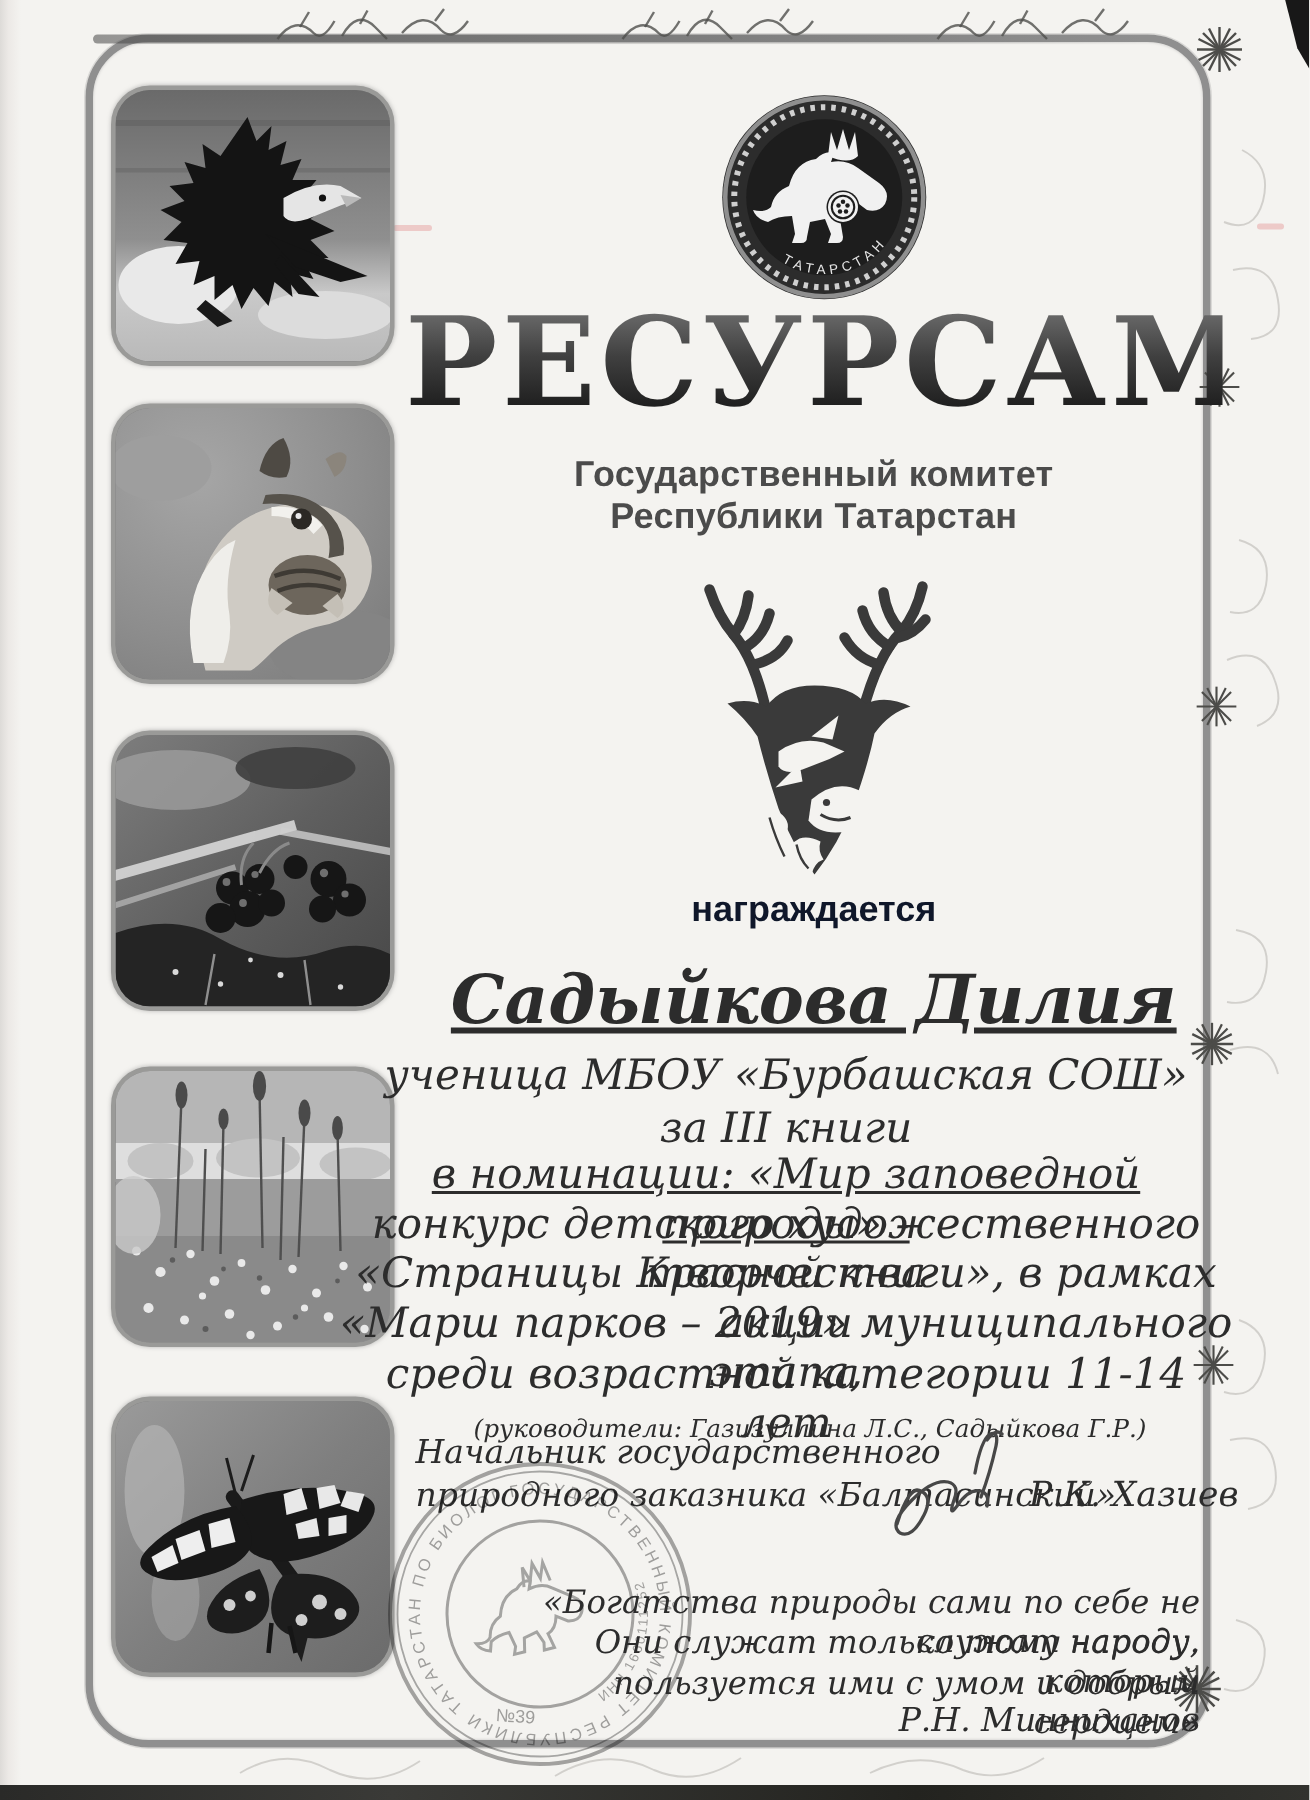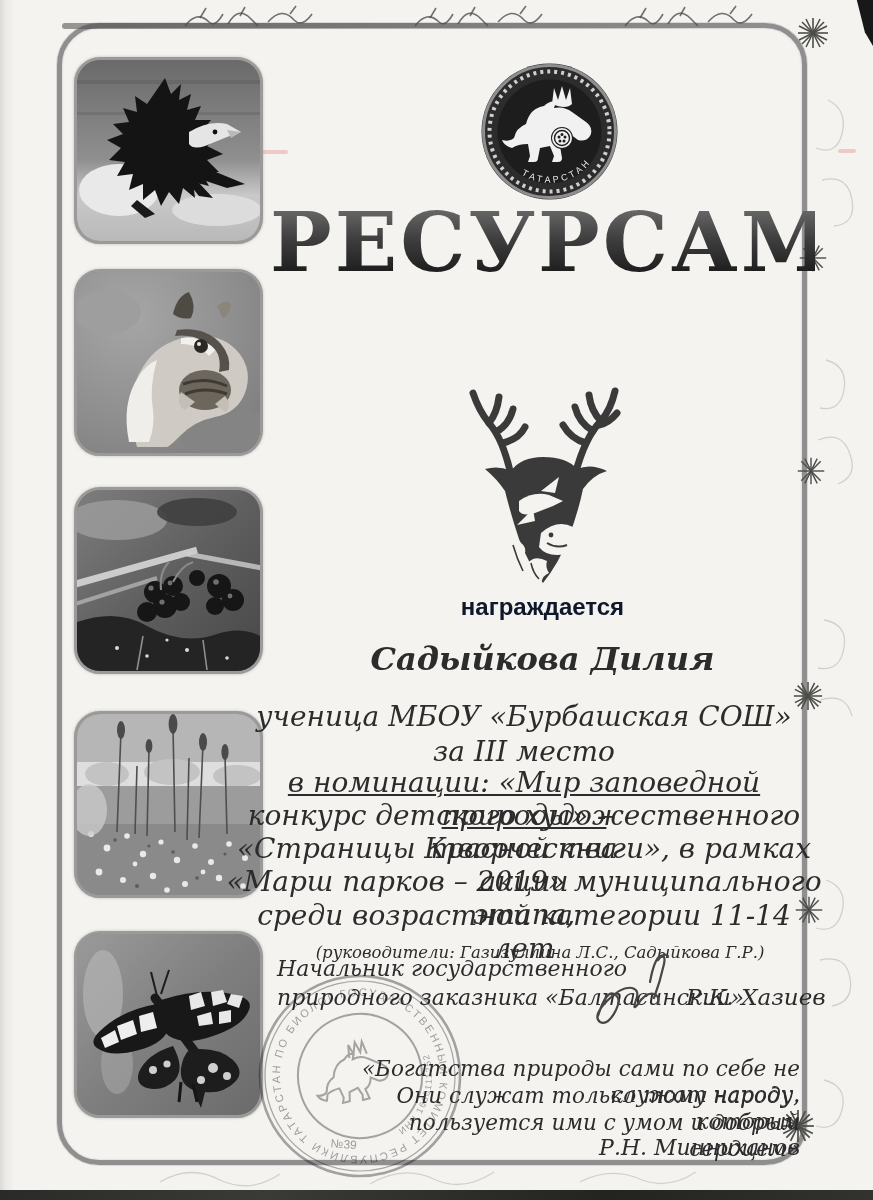--- a/index.html
+++ b/index.html
@@ -47,21 +47,21 @@
   .committee{left:270px;top:303px;width:545px;text-align:center;
     font-family:"Liberation Sans","DejaVu Sans",sans-serif;font-weight:bold;
     font-size:24px;line-height:28px;color:#4b4b4b;letter-spacing:.2px;}
   .deer{left:449px;top:383px;width:188px;height:206px;}
   .award-label{left:270px;top:593px;width:545px;text-align:center;
     font-family:"Liberation Sans","DejaVu Sans",sans-serif;font-weight:bold;
     font-size:24px;color:#0f172a;}
   
   .it{font-family:"DejaVu Serif",serif;font-style:italic;color:#2c2c2c;}
   .recipient{left:250px;top:640px;width:585px;text-align:center;
-    font-size:32px;font-weight:bold;}
+    font-size:45px;font-weight:bold;text-decoration:underline;}
   .detail{left:224px;width:600px;text-align:center;font-size:28px;line-height:33px;}
   .d0{top:700px;} .d1{top:735px;} .d2{top:766px;text-decoration:underline;} .d3{top:799px;}
   .d4{top:832px;} .d5{top:865px;} .d6{top:899px;}
   .supervisors{left:240px;top:931px;width:600px;text-align:center;font-size:16.5px;margin-top:12px;}
   
   .sig-line1{left:277px;top:956px;font-size:22px;}
   .sig-line2{left:277px;top:985px;font-size:22px;}
   .signature-svg{left:592px;top:942px;width:84px;height:90px;}
   .signatory-name{left:686px;top:984px;font-size:23px;}
   
@@ -420,20 +420,22 @@
       </defs>
     <text font-size="9" letter-spacing="3" fill="#e6e6e6" font-family="Liberation Sans,sans-serif">
       <textPath href="#emblem-arc" startOffset="24%">ТАТАРСТАН</textPath>
     </text>
   </svg>
 </div>
 
 <div class="abs title">РЕСУРСАМ</div>
 
 <div class="abs committee">
+  <div>Государственный комитет</div>
+  <div>Республики Татарстан</div>
 </div>
 
 <div class="abs deer">
   <svg viewBox="0 0 188 206">
     <g stroke="#3a3a3a" stroke-width="7" stroke-linecap="round" fill="none">
       <path d="M62,92 Q54,56 40,40 Q30,28 24,10"></path>
       <path d="M40,40 Q48,30 50,14"></path>
       <path d="M47,49 Q60,42 64,26"></path>
       <path d="M54,60 Q70,56 76,44"></path>
       <path d="M126,92 Q136,54 152,38 Q162,26 166,8"></path>
@@ -463,21 +465,21 @@
       <path d="M84,176 q-8,4 -8,12 q6,-2 10,2 q0,8 6,10 q2,-8 8,-10 q-4,-6 -2,-12 q-8,-4 -14,-2 z"></path>
     </g>
     <path d="M64,162 q4,14 10,26 M82,180 q2,10 8,16" stroke="#3a3a3a" stroke-width="1.6" fill="none"></path>
   </svg>
 </div>
 
 <div class="abs award-label">награждается</div>
 
 <div class="abs it recipient">Садыйкова Дилия</div>
 <div class="abs it detail d0">ученица МБОУ «Бурбашская СОШ»</div>
-<div class="abs it detail d1">за III место</div>
+<div class="abs it detail d1">за III книги</div>
 <div class="abs it detail d2">в номинации: «Мир заповедной природы» -</div>
 <div class="abs it detail d3">конкурс детского художественного творчества</div>
 <div class="abs it detail d4">«Страницы Красной книги», в рамках акции</div>
 <div class="abs it detail d5">«Марш парков – 2019» муниципального этапа,</div>
 <div class="abs it detail d6">среди возрастной категории 11-14 лет</div>
 <div class="abs it supervisors">(руководители: Газизуллина Л.С., Садыйкова Г.Р.)</div>
 
 <div class="abs it sig-line1">Начальник государственного</div>
 <div class="abs it sig-line2">природного заказника «Балтасинский»</div>
 <svg class="abs signature-svg" viewBox="0 0 84 90">

